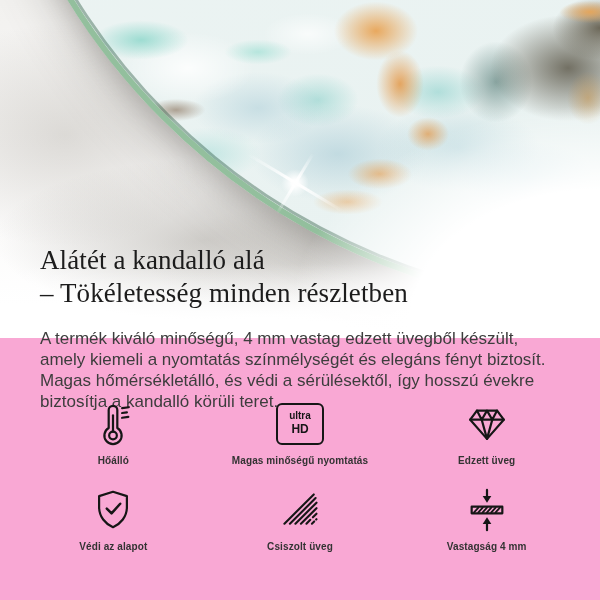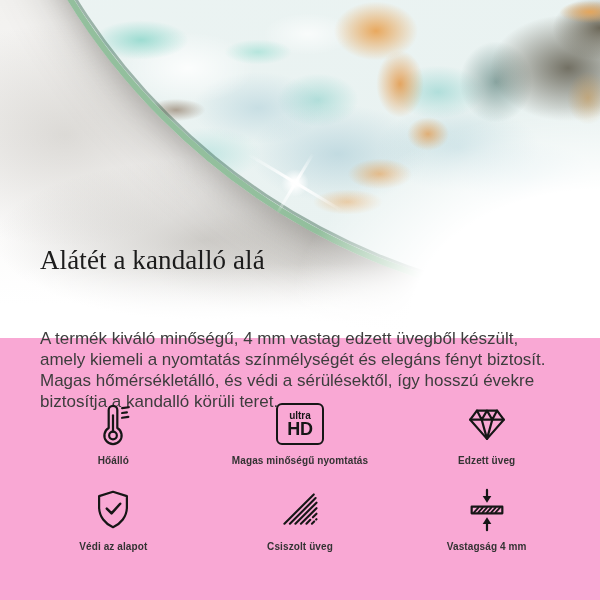--- a/index.html
+++ b/index.html
@@ -70,39 +70,40 @@
   
   .features{position:absolute;left:20px;top:400px;width:560px;z-index:5;
     display:grid;grid-template-columns:1fr 1fr 1fr;row-gap:14px;}
   .feature{display:flex;flex-direction:column;align-items:center;height:72px;}
   .icon-box{height:47px;display:flex;align-items:center;justify-content:center;text-align:right;}
   .feature-label{margin-top:8px;font-size:10px;color:#333;letter-spacing:.1px;white-space:nowrap;font-weight:bold;}
   svg.fi{stroke:#161616;fill:none;stroke-width:2.3;stroke-linecap:round;stroke-linejoin:round;}
   .uhd-box{width:44px;height:38px;border:2.6px solid #161616;border-radius:6px;
     display:flex;flex-direction:column;align-items:center;justify-content:center;color:#161616;}
   .uhd-small{font-size:10px;font-weight:700;line-height:10px;}
-  .uhd-big{font-size:18px;font-weight:800;line-height:16px;letter-spacing:-.3px;}
+  .uhd-big{font-size:12px;font-weight:800;line-height:16px;letter-spacing:-.3px;}
 </style>
 </head>
 <body>
 
 <div class="page">
 
   <div class="hero">
     <div class="plate"></div>
     <div class="hero-fade"></div>
     <div class="sparkle">
       <div class="ray1"></div>
         <div class="ray2"></div>
         <div class="glow"></div>
     </div>
   </div>
 
   <h1 class="title">
     <span>Alátét a kandalló alá</span>
+    <span>– Tökéletesség minden részletben</span>
   </h1>
 
   <p class="body-text">A termék kiváló minőségű, 4 mm vastag edzett üvegből készült, amely kiemeli a nyomtatás színmélységét és elegáns fényt biztosít. Magas hőmérsékletálló, és védi a sérülésektől, így hosszú évekre biztosítja a kandalló körüli teret.</p>
 
   <div class="features">
 
     <div class="feature">
       <div class="icon-box">
         <svg class="fi" width="46" height="46" viewBox="0 0 48 48">
           <path d="M19.5 28.2 V9.5 A4.5 4.5 0 0 1 28.5 9.5 V28.2 A9 9 0 1 1 19.5 28.2 Z"></path>

